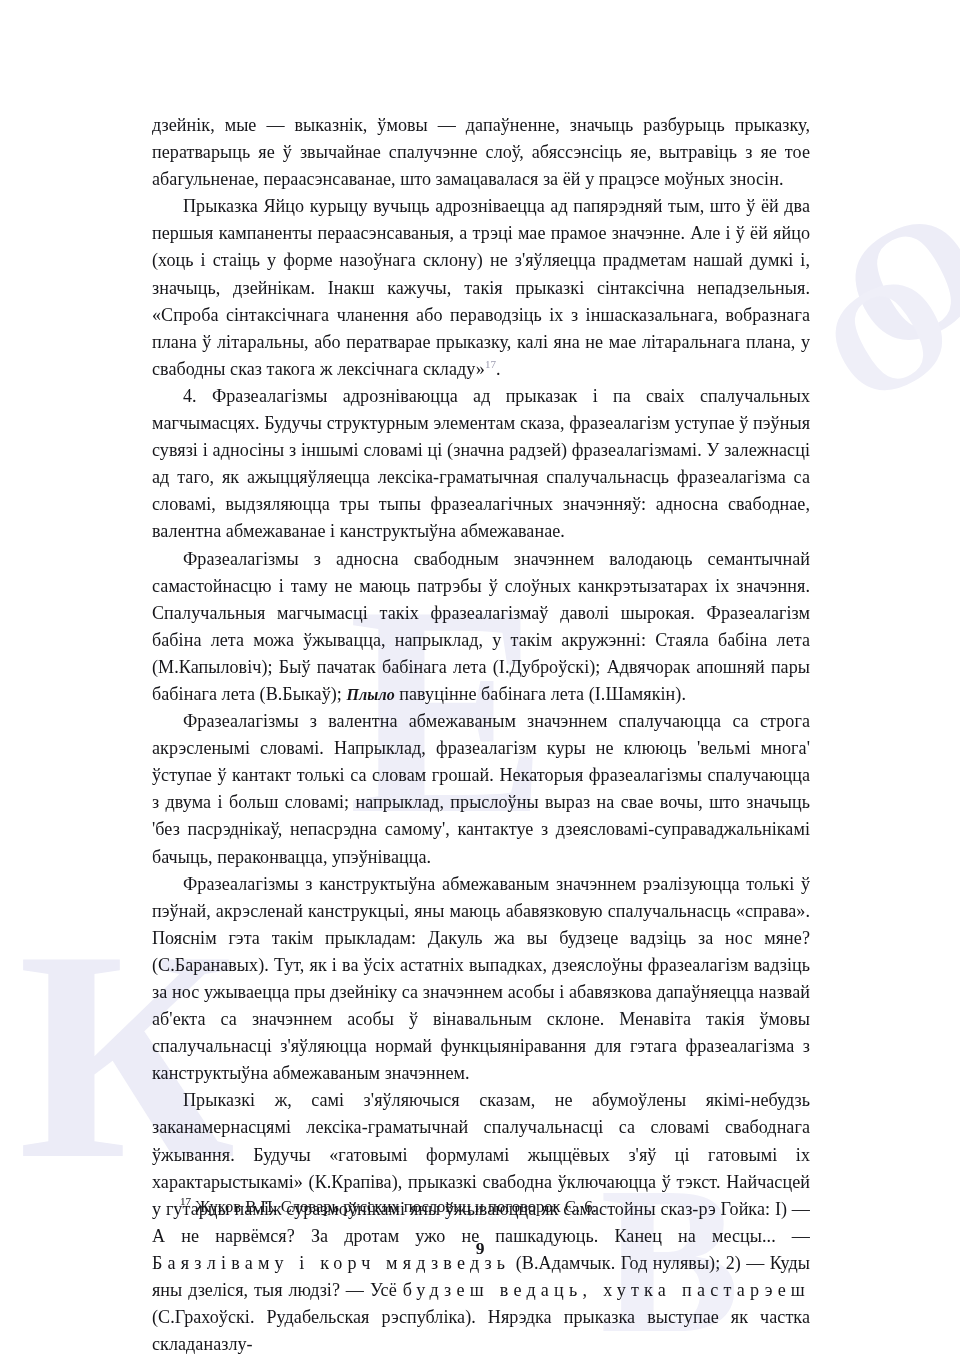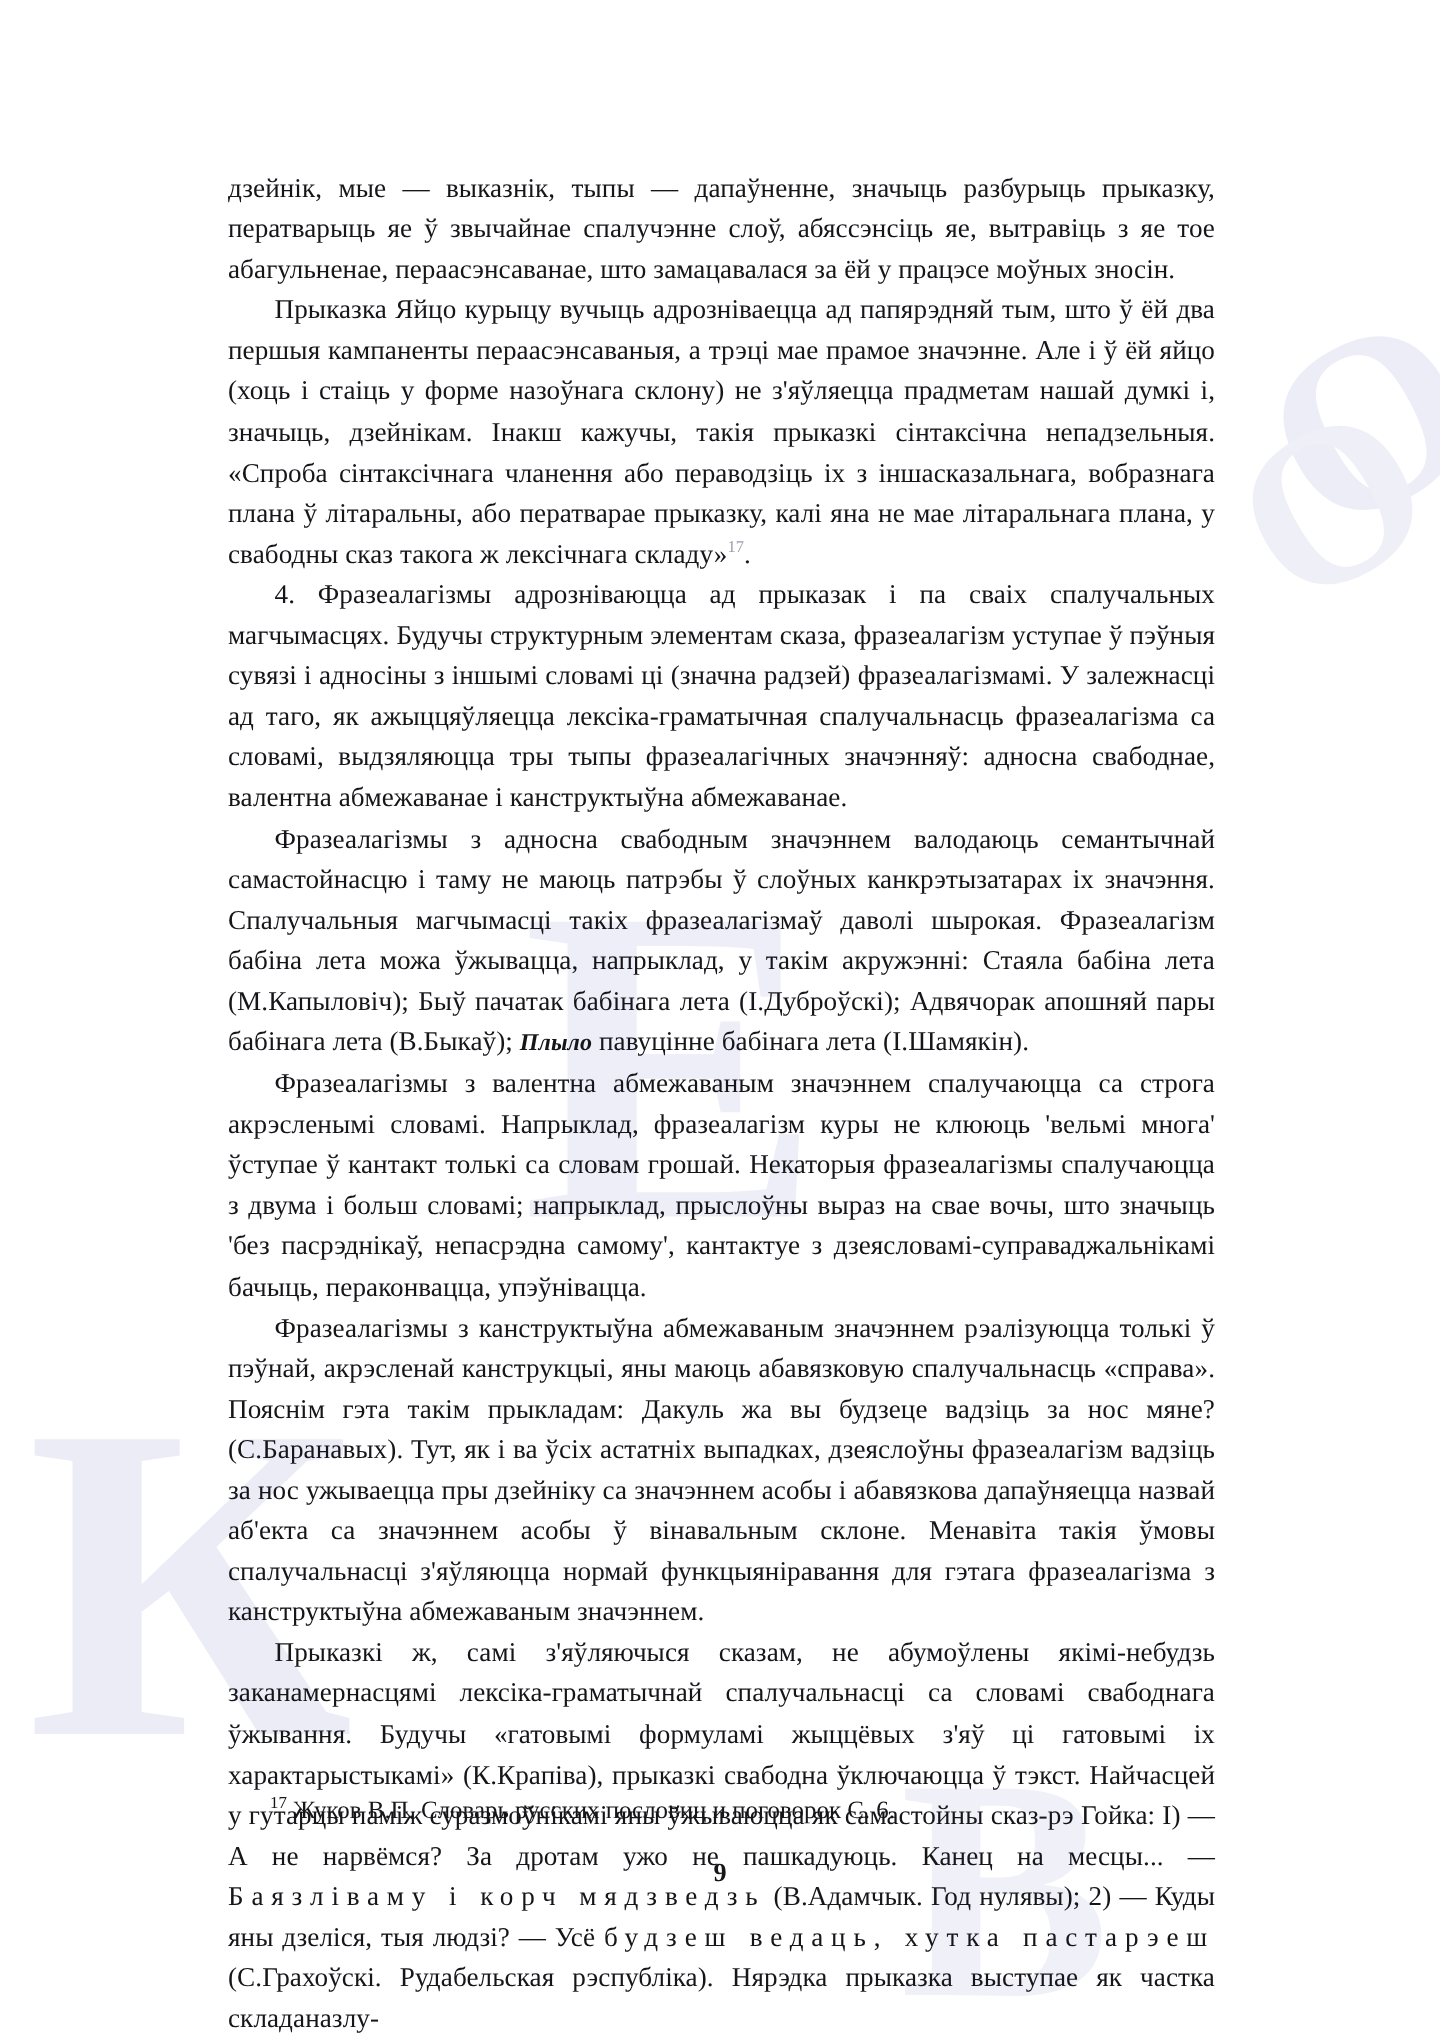--- a/index.html
+++ b/index.html
@@ -132,21 +132,21 @@
 
 <div class="page">
 
   <div class="watermark wm-k">К</div>
   <div class="watermark wm-e">Е</div>
   <div class="watermark wm-o">О</div>
   <div class="watermark wm-o2">О</div>
   <div class="watermark wm-bot">В</div>
 
   <div class="content" id="content">
-      <p class="body noindent">дзейнік, <span class="i">мые</span> — выказнік, <span class="i">тыпы</span> — дапаўненне, значыць разбурыць прыказку, ператварыць яе ў звычайнае спалучэнне слоў, абяссэнсіць яе, вытравіць з яе тое абагульненае, пераасэнсаванае, што замацавалася за ёй у працэсе моўных зносін.</p>
+      <p class="body noindent">дзейнік, <span class="i">мые</span> — выказнік, <span class="i">ўмовы</span> — дапаўненне, значыць разбурыць прыказку, ператварыць яе ў звычайнае спалучэнне слоў, абяссэнсіць яе, вытравіць з яе тое абагульненае, пераасэнсаванае, што замацавалася за ёй у працэсе моўных зносін.</p>
       <p class="body">Прыказка <span class="i">Яйцо курыцу вучыць</span> адрозніваецца ад папярэдняй тым, што ў ёй два першыя кампаненты пераасэнсаваныя, а трэці мае прамое значэнне. Але і ў ёй <span class="i">яйцо</span> (хоць і стаіць у форме назоўнага склону) не з'яўляецца прадметам нашай думкі і, значыць, дзейнікам. Інакш кажучы, такія прыказкі сінтаксічна непадзельныя. «Спроба сінтаксічнага чланення або пераводзіць іх з іншасказальнага, вобразнага плана ў літаральны, або ператварае прыказку, калі яна не мае літаральнага плана, у свабодны сказ такога ж лексічнага складу»<sup class="fn">17</sup>.</p>
       <p class="body">4. Фразеалагізмы адрозніваюцца ад прыказак і па сваіх спалучальных магчымасцях. Будучы структурным элементам сказа, фразеалагізм уступае ў пэўныя сувязі і адносіны з іншымі словамі ці (значна радзей) фразеалагізмамі. У залежнасці ад таго, як ажыццяўляецца лексіка-граматычная спалучальнасць фразеалагізма са словамі, выдзяляюцца тры тыпы фразеалагічных значэнняў: адносна свабоднае, валентна абмежаванае і канструктыўна абмежаванае.</p>
       <p class="body">Фразеалагізмы з адносна свабодным значэннем валодаюць семантычнай самастойнасцю і таму не маюць патрэбы ў слоўных канкрэтызатарах іх значэння. Спалучальныя магчымасці такіх фразеалагізмаў даволі шырокая. Фразеалагізм <span class="i">бабіна лета</span> можа ўжывацца, напрыклад, у такім акружэнні: <span class="i">Стаяла бабіна лета</span> (М.Капыловіч); <span class="i">Быў пачатак бабінага лета</span> (І.Дуброўскі); <span class="i">Адвячорак апошняй пары бабінага лета</span> (В.Быкаў); <span class="bi">Плыло</span><span class="i"> павуцінне бабінага лета</span> (І.Шамякін).</p>
       <p class="body">Фразеалагізмы з валентна абмежаваным значэннем спалучаюцца са строга акрэсленымі словамі. Напрыклад, фразеалагізм <span class="i">куры не клююць</span> 'вельмі многа' ўступае ў кантакт толькі са словам <span class="i">грошай</span>. Некаторыя фразеалагізмы спалучаюцца з двума і больш словамі; напрыклад, прыслоўны выраз <span class="i">на свае вочы,</span> што значыць 'без пасрэднікаў, непасрэдна самому', кантактуе з дзеясловамі-суправаджальнікамі <span class="i">бачыць, пераконвацца, упэўнівацца</span>.</p>
       <p class="body">Фразеалагізмы з канструктыўна абмежаваным значэннем рэалізуюцца толькі ў пэўнай, акрэсленай канструкцыі, яны маюць абавязковую спалучальнасць «справа». Пояснім гэта такім прыкладам: <span class="i">Дакуль жа вы будзеце вадзіць за нос мяне?</span> (С.Баранавых). Тут, як і ва ўсіх астатніх выпадках, дзеяслоўны фразеалагізм <span class="i">вадзіць за нос</span> ужываецца пры дзейніку са значэннем асобы і абавязкова дапаўняецца назвай аб'екта са значэннем асобы ў вінавальным склоне. Менавіта такія ўмовы спалучальнасці з'яўляюцца нормай функцыяніравання для гэтага фразеалагізма з канструктыўна абмежаваным значэннем.</p>
       <p class="body">Прыказкі ж, самі з'яўляючыся сказам, не абумоўлены якімі-небудзь заканамернасцямі лексіка-граматычнай спалучальнасці са словамі свабоднага ўжывання. Будучы «гатовымі формуламі жыццёвых з'яў ці гатовымі іх характарыстыкамі» (К.Крапіва), прыказкі свабодна ўключаюцца ў тэкст. Найчасцей у гутарцы паміж суразмоўнікамі яны ўжываюцца як самастойны сказ-рэ Гойка: <span class="i">I) —А не нарвёмся? За дротам ужо не пашкадуюць. Канец на месцы... — </span><span class="sp">Баязліваму і корч мядзведзь</span> (В.Адамчык. Год нулявы); <span class="i">2) — Куды яны дзеліся, тыя людзі? — Усё </span><span class="sp">будзеш ведаць, хутка пастарэеш</span> (С.Грахоўскі. Рудабельская рэспубліка). Нярэдка прыказка выступае як частка складаназлу-</p>
     </div>
 
   <div class="footnote">
     <sup>17</sup><span> Жуков В.П. Словарь русских пословиц и поговорок С. 6.</span>

